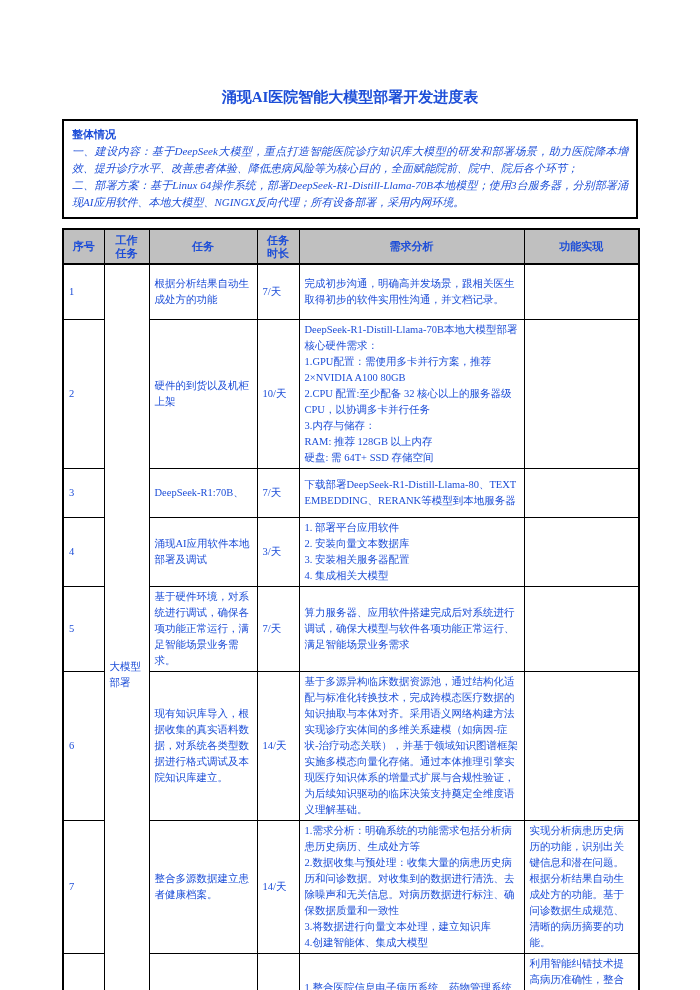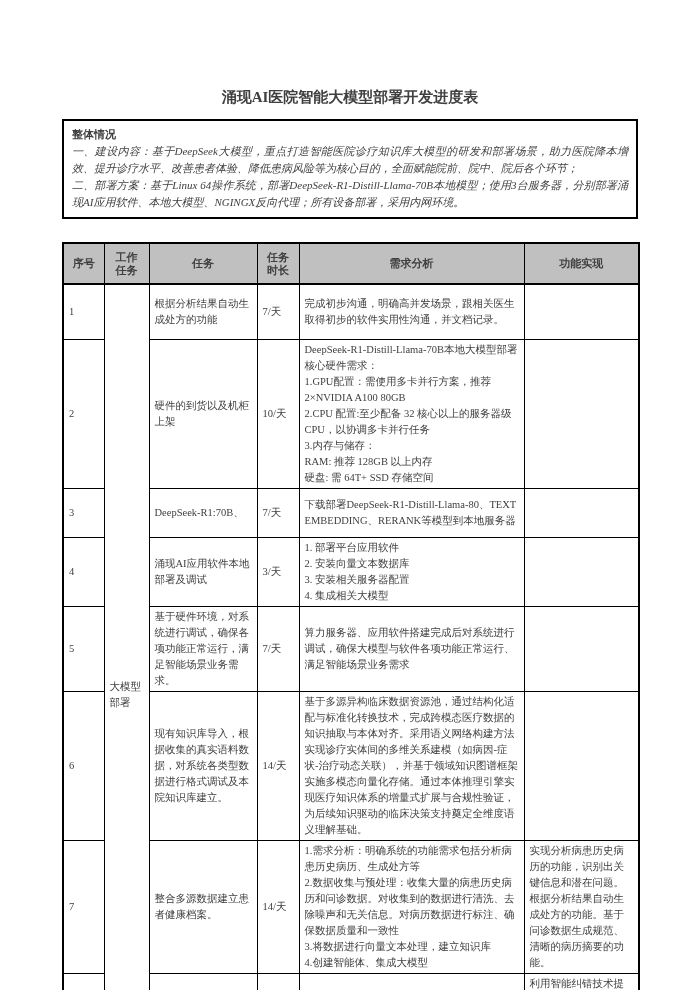--- a/index.html
+++ b/index.html
@@ -1,22 +1,22 @@
 <!DOCTYPE html>
 <html><head>
 <meta charset="utf-8">
 <style>
   html,body{margin:0;padding:0;background:#fff;}
   .page{
     width:700px;height:990px;background:#ffffff;overflow:hidden;position:relative;
-    font-family:"Liberation Serif","DejaVu Serif",serif;color:#404040;
+    font-family:"Liberation Serif","DejaVu Serif",serif;color:#1d4ed8;
   }
   .title-block{padding-top:86px;text-align:center;font-weight:bold;font-size:15px;line-height:23px;}
   .overview-box{
-    margin:10px 62px 23px 62px;border:2px solid #000;
+    margin:10px 62px 9px 62px;border:2px solid #000;
     padding:5px 8px 6px 8px;font-size:11px;line-height:17px;
   }
   .overview-heading{font-weight:bold;}
   .overview-para{text-align:justify;font-style:italic;}
   table.schedule{
     border-collapse:collapse;margin:0 62px;width:576px;table-layout:fixed;
     border:2px solid #000;
   }
   .schedule th,.schedule td{border:1px solid #000;overflow:hidden;}
   .schedule th{
@@ -24,21 +24,21 @@
     font-weight:bold;text-align:center;vertical-align:middle;border-bottom:2px solid #000;
     padding:2px 1px;
   }
   .schedule td{
     font-size:10.5px;line-height:16px;vertical-align:middle;
     padding:2px 5px;white-space:pre-wrap;text-align:left;
   }
   .c-no,.c-dur{text-align:center;padding:2px 1px;}
   .c-group{text-align:center;vertical-align:top;padding:225px 2px 2px 2px;font-size:11px;line-height:17px;}
   .c-res{font-size:9.5px;line-height:13.5px;padding:2px 4px;}
-  tr.hrow{height:41px;}
+  tr.hrow{height:35px;}
   tr.r1{height:55px;} tr.r2{height:137px;} tr.r3{height:49px;} tr.r4{height:58px;}
   tr.r5{height:73px;} tr.r6{height:137px;} tr.r7{height:112px;} tr.r8{height:84px;}
 </style>
 </head>
 <body>
 
 <div class="page">
 
   <div class="title-block">
     <div>涌现AI医院智能大模型部署开发进度表</div>

